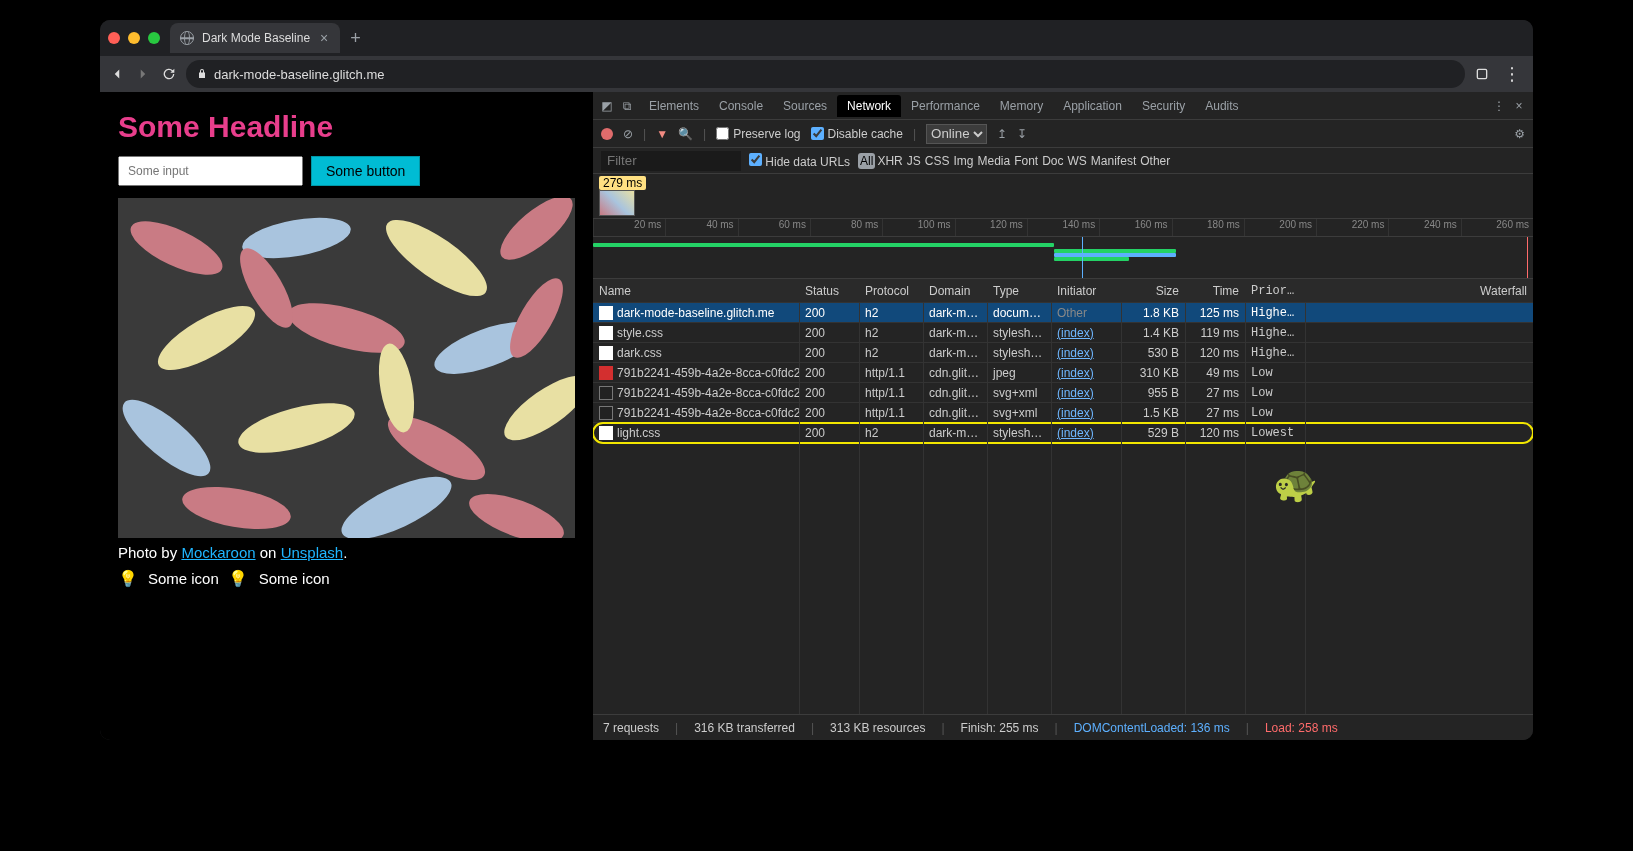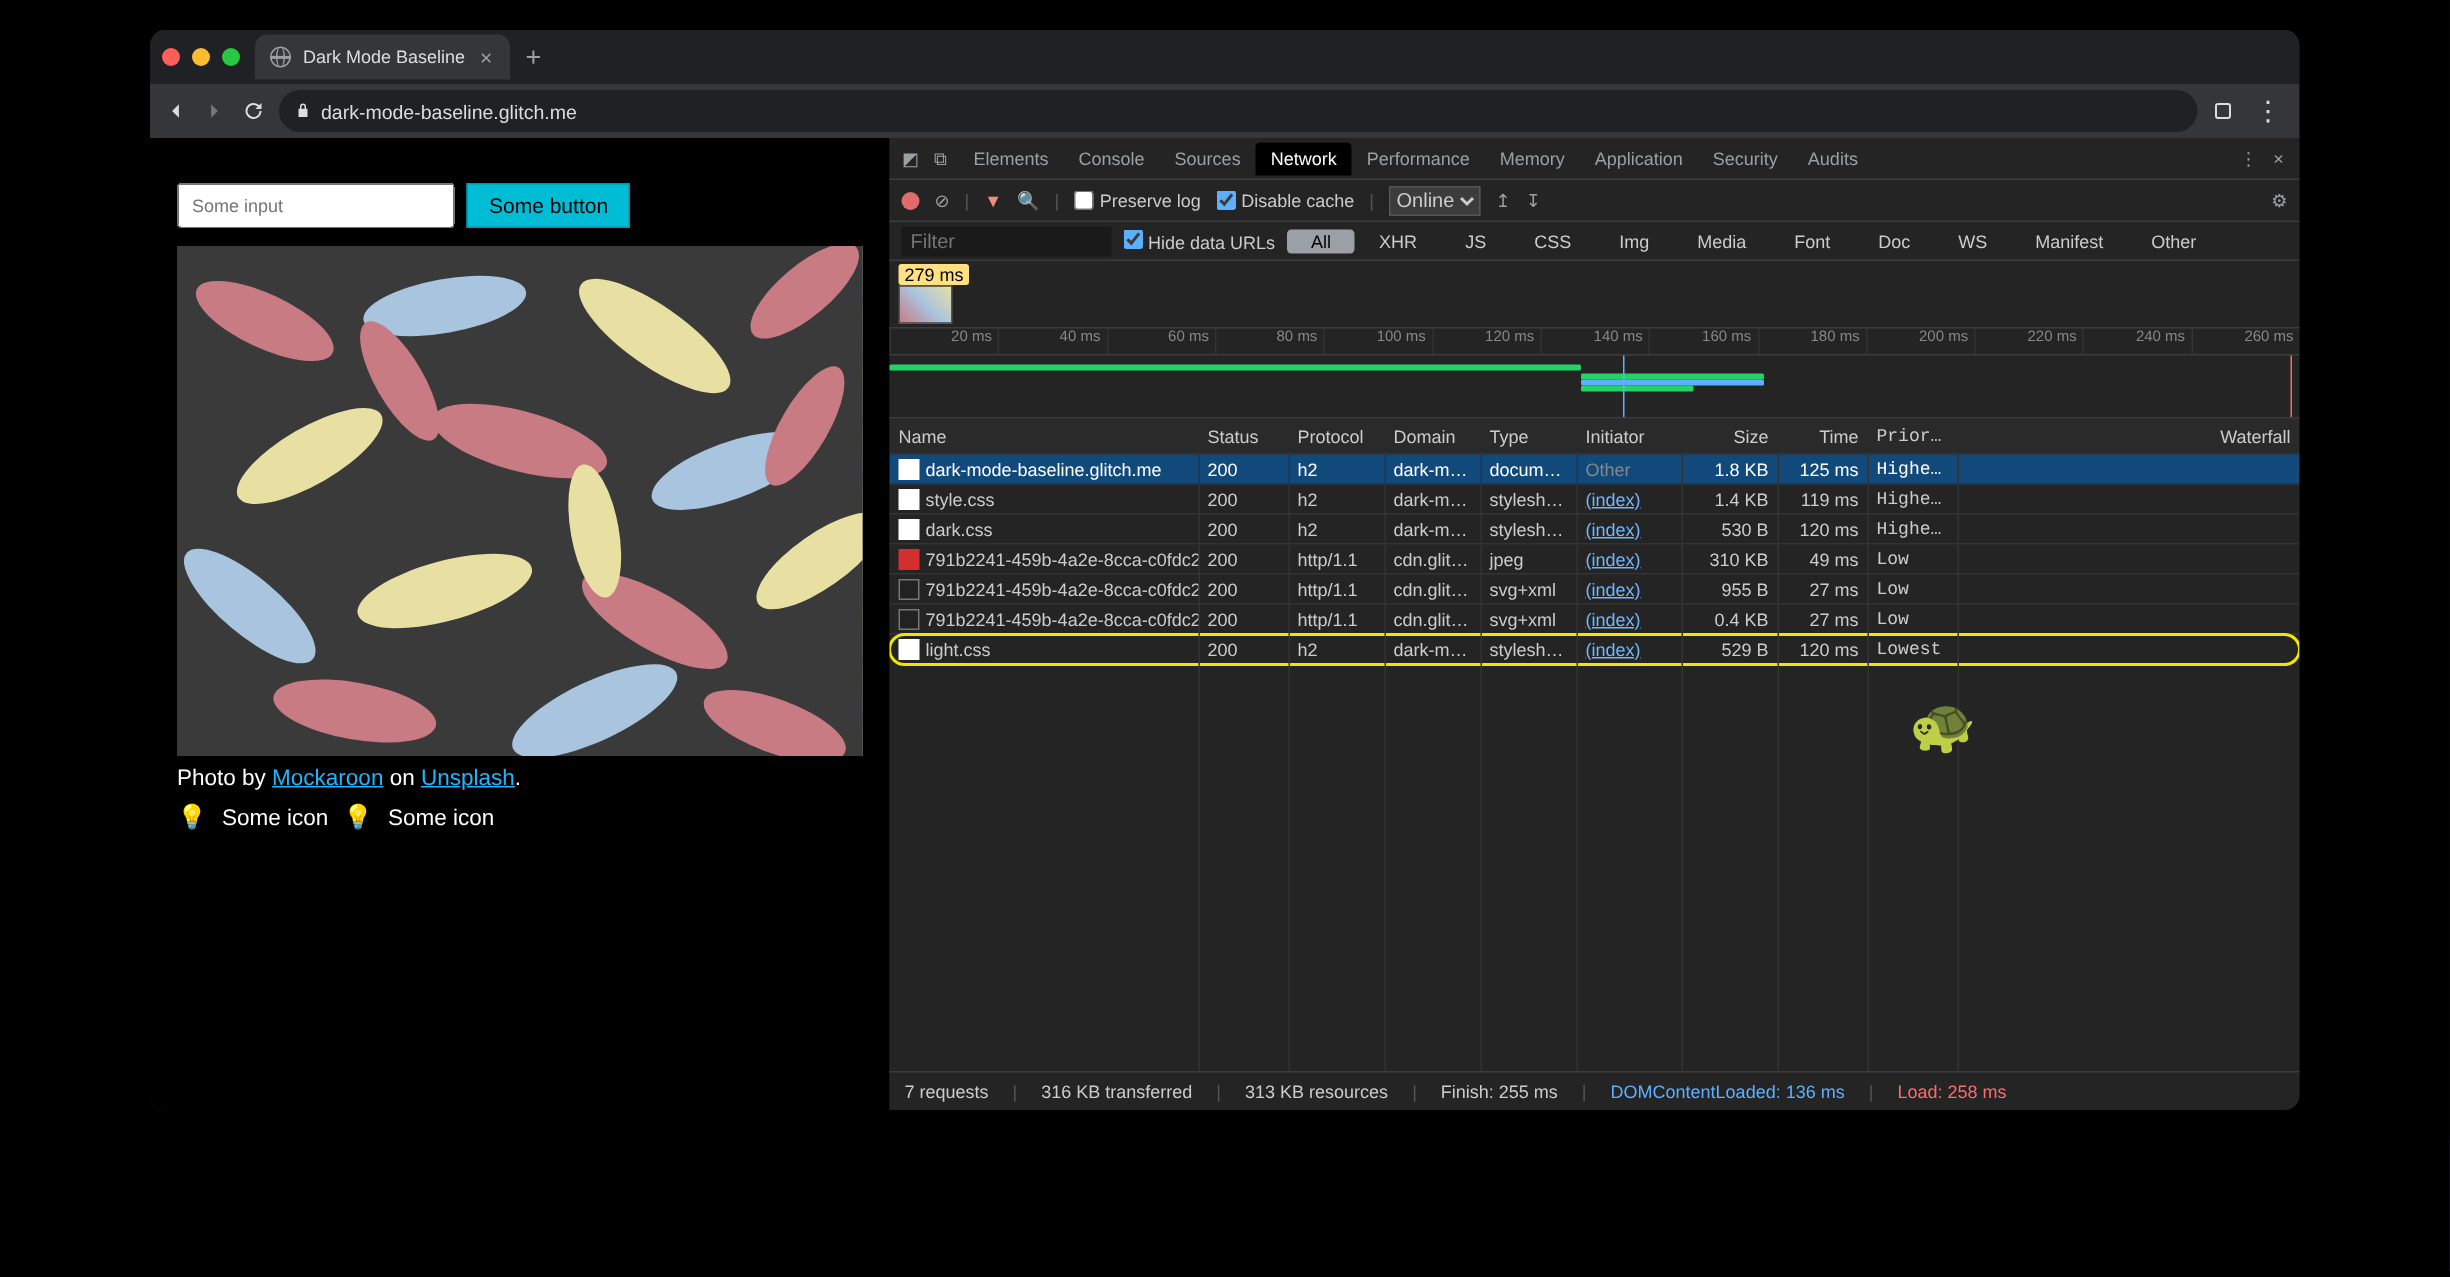--- a/index.html
+++ b/index.html
@@ -50,21 +50,21 @@
   .dt-tabs .spacer{flex:1;}
   .dt-tabs .ic{width:16px;height:16px;display:flex;align-items:center;justify-content:center;color:#9aa0a6;}
   .dt-sub { height:28px; display:flex; align-items:center; padding:0 8px; gap:10px; border-bottom:1px solid #3c3c3c;}
   .dt-sub .rec { width:12px; height:12px; background:#e06c6c; border-radius:50%;}
   .dt-sub .ic{color:#9aa0a6;}
   .dt-sub .funnel{color:#f28b82;}
   .dt-sub label{display:flex;align-items:center;gap:4px;color:#ccc;}
   .dt-sub select{background:#3c3c3c;border:1px solid #555;color:#ccc;height:20px;}
   .dt-filter { height:26px; display:flex; align-items:center; padding:0 8px; gap:8px; border-bottom:1px solid #3c3c3c;}
   .dt-filter input.f{ background:#1a1a1a; border:none; color:#ccc; height:20px; width:140px; padding:0 6px;}
-  .pill{ padding:1px 16px; border-radius:3px; color:#ccc;}
+  .pill{ padding:1px 2px; border-radius:3px; color:#ccc;}
   .pill.active{ background:#9aa0a6; color:#000;}
   .overview{ height:45px; border-bottom:1px solid #3c3c3c; position:relative;}
   .overview .badge{ position:absolute; top:2px; left:6px; background:#ffe082; color:#000; padding:0 4px; border-radius:2px;}
   .overview .thumb{ position:absolute; left:6px; top:16px; width:36px; height:26px; background:linear-gradient(45deg,#c97b84,#a9c4de,#e8e0a3); border:1px solid #555;}
   .ruler { height:18px; display:flex; border-bottom:1px solid #3c3c3c; color:#888; font-size:10px;}
   .ruler div{ flex:1; text-align:right; padding-right:4px; border-left:1px solid #333;}
   .timeline-bars { height:42px; border-bottom:1px solid #3c3c3c; position:relative;}
   .tbar{position:absolute; height:4px; border-radius:1px;}
 
   
@@ -136,20 +136,21 @@
         <svg viewBox="0 0 24 24" width="16" height="16">
           <rect x="5" y="5" width="14" height="14" rx="2" fill="none" stroke="#ddd" stroke-width="2"></rect>
         </svg>
       </span>
     <span class="kebab">⋮</span>
   </div>
 
   <div class="split">
 
     <div class="page">
+      <h1>Some Headline</h1>
       <div class="formrow">
         <input type="text" placeholder="Some input" style="">
         <button>Some button</button>
       </div>
       <div class="hero">
         <svg class="hero-svg" viewBox="0 0 460 340" preserveAspectRatio="xMidYMid slice">
           <rect width="460" height="340" fill="#3a3a3a"></rect>
           <g>
             <ellipse cx="60" cy="50" rx="50" ry="18" transform="rotate(25 60 50)" fill="#c97b84"></ellipse>
             <ellipse cx="180" cy="40" rx="55" ry="18" transform="rotate(-10 180 40)" fill="#a9c4de"></ellipse>
@@ -351,21 +352,21 @@
             <div class="trow">
               <div class="cell c-name">
                 <span class="file-ic svg"></span>
                 <span>791b2241-459b-4a2e-8cca-c0fdc2…</span>
               </div>
               <div class="cell c-status">200</div>
               <div class="cell c-proto">http/1.1</div>
               <div class="cell c-domain">cdn.glitc…</div>
               <div class="cell c-type">svg+xml</div>
               <div class="cell c-init"><span class="link">(index)</span></div>
-              <div class="cell c-size">0.4 KB</div>
+              <div class="cell c-size">1.5 KB</div>
               <div class="cell c-time">27 ms</div>
               <div class="cell c-prio">Low</div>
               <div class="cell c-wf"></div>
             </div>
             <div class="trow hl">
               <div class="cell c-name">
                 <span class="file-ic "></span>
                 <span>light.css</span>
               </div>
               <div class="cell c-status">200</div>

